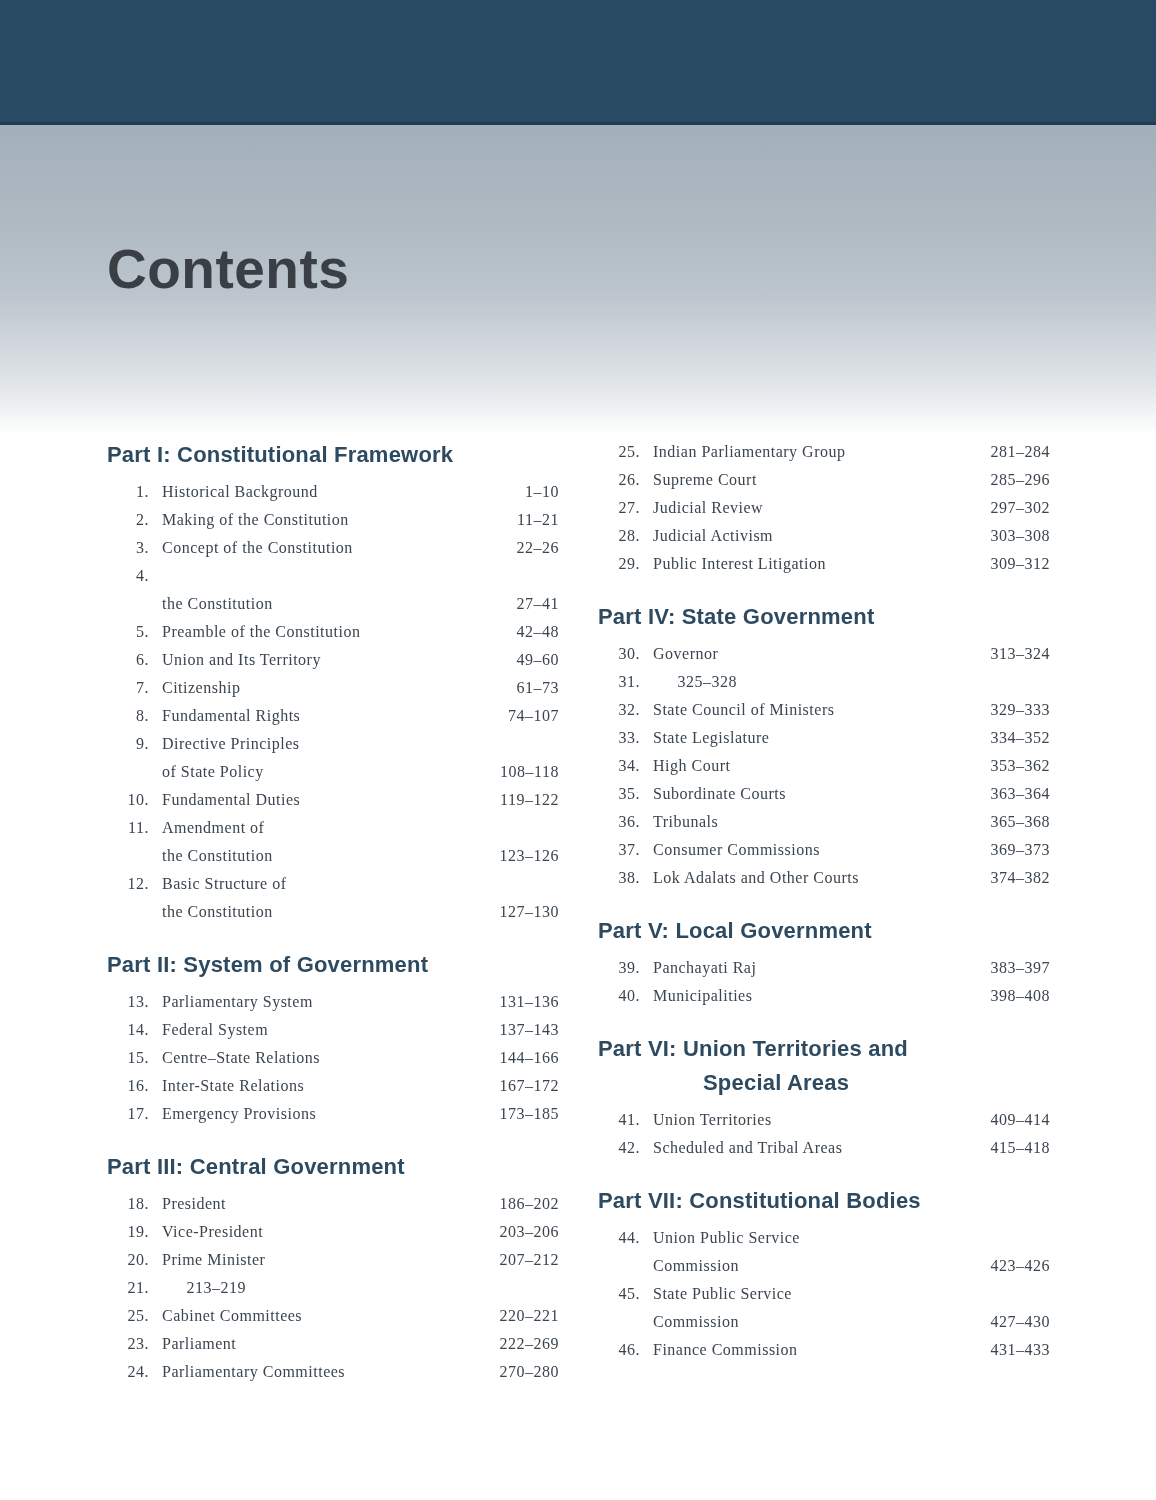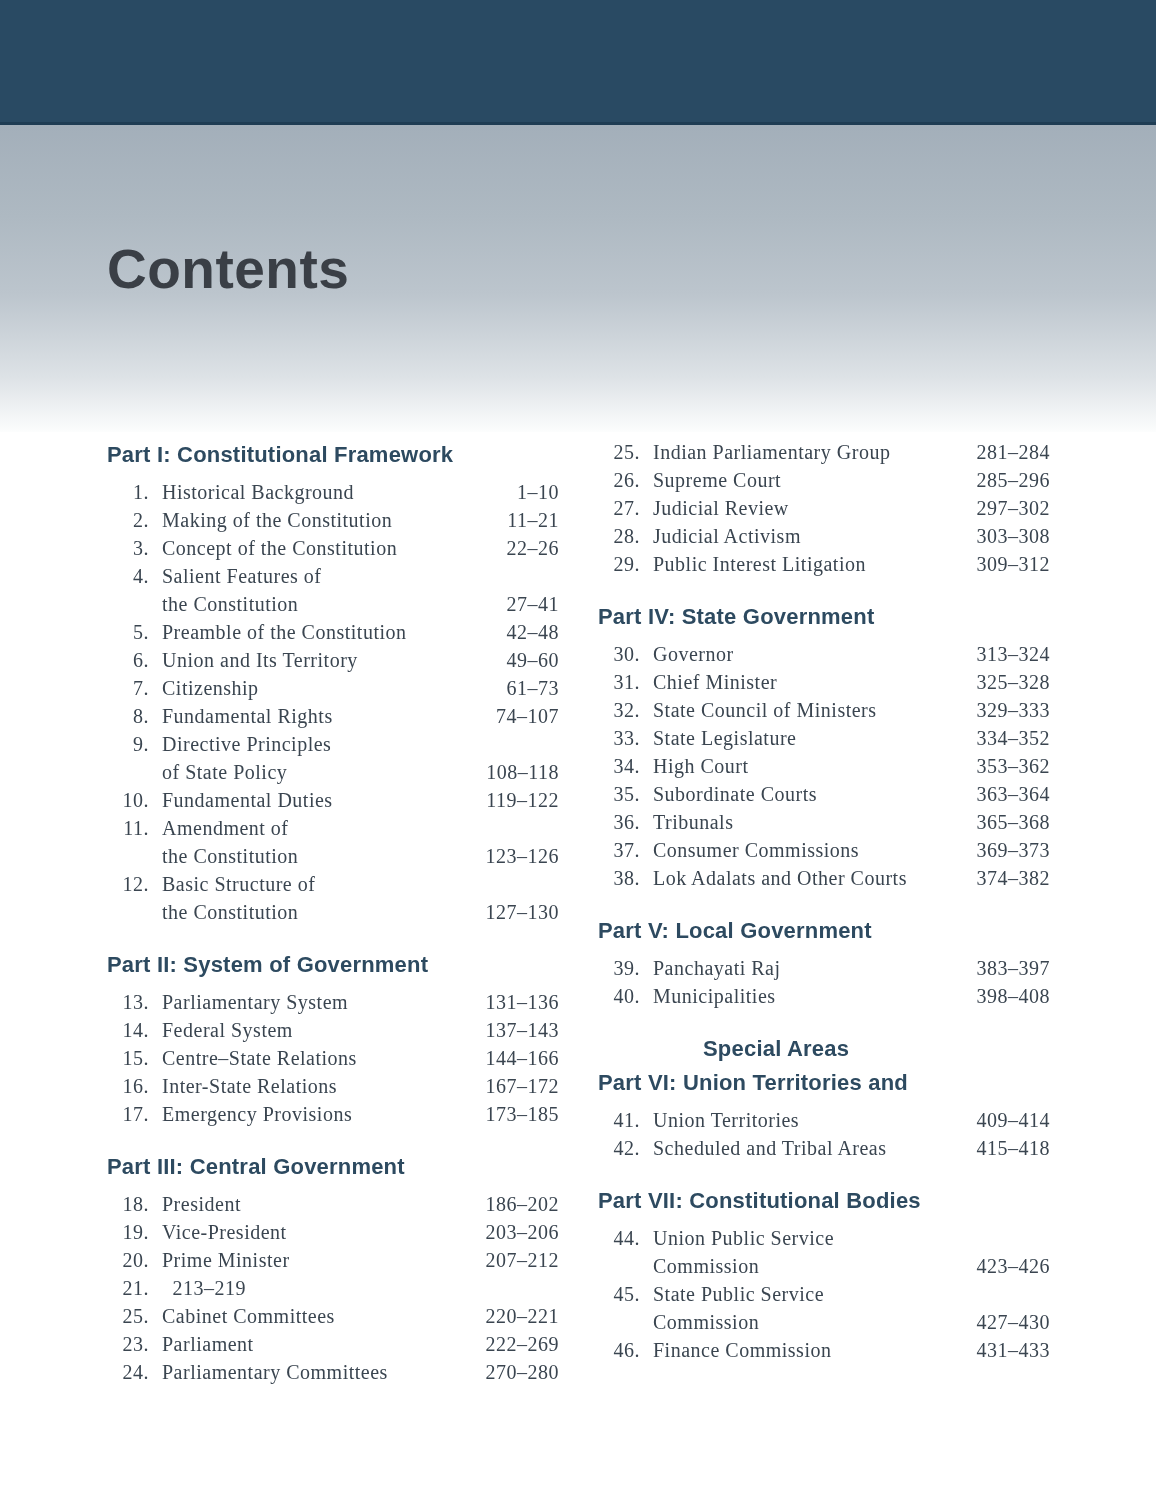--- a/index.html
+++ b/index.html
@@ -54,21 +54,21 @@
     letter-spacing: 0.2px;
     color: #2d4a60;
   }
   .toc-col .section:first-child .part-heading { margin-top: 0; }
   .part-heading .h-line { display: block; }
   .part-heading .h-line2 { margin-left: 105px; }
   .entry { color: #3a4550; }
   .entry-line {
     display: flex;
     align-items: baseline;
-    font-size: 20px;
+    font-size: 16px;
     line-height: 28px;
     letter-spacing: 0.5px;
   }
   .entry-num {
     flex: 0 0 42px;
     text-align: right;
     padding-right: 13px;
     box-sizing: content-box;
   }
   .entry-title { flex: 1 1 auto; white-space: nowrap; }
@@ -110,21 +110,20 @@
         <div class="entry">
           <div class="entry-line">
             <span class="entry-num">3.</span>
             <span class="entry-title">Concept of the Constitution</span>
             <span class="entry-pages">22–26</span>
           </div>
         </div>
         <div class="entry">
           <div class="entry-line">
             <span class="entry-num">4.</span>
-            <span class="entry-title">Salient Features of</span>
             <span class="entry-pages"></span>
           </div>
           <div class="entry-line">
             <span class="entry-num"></span>
             <span class="entry-title">the Constitution</span>
             <span class="entry-pages">27–41</span>
           </div>
         </div>
         <div class="entry">
           <div class="entry-line">
@@ -337,21 +336,20 @@
         <div class="entry">
           <div class="entry-line">
             <span class="entry-num">30.</span>
             <span class="entry-title">Governor</span>
             <span class="entry-pages">313–324</span>
           </div>
         </div>
         <div class="entry">
           <div class="entry-line">
             <span class="entry-num">31.</span>
-            <span class="entry-title">Chief Minister</span>
             <span class="entry-pages">325–328</span>
           </div>
         </div>
         <div class="entry">
           <div class="entry-line">
             <span class="entry-num">32.</span>
             <span class="entry-title">State Council of Ministers</span>
             <span class="entry-pages">329–333</span>
           </div>
         </div>
@@ -412,22 +410,22 @@
         <div class="entry">
           <div class="entry-line">
             <span class="entry-num">40.</span>
             <span class="entry-title">Municipalities</span>
             <span class="entry-pages">398–408</span>
           </div>
         </div>
       </div>
       <div class="section">
         <h2 class="part-heading">
+          <span class="h-line">Part VI: Union Territories and</span>
           <span class="h-line h-line2">Special Areas</span>
-          <span class="h-line">Part VI: Union Territories and</span>
         </h2>
         <div class="entry">
           <div class="entry-line">
             <span class="entry-num">41.</span>
             <span class="entry-title">Union Territories</span>
             <span class="entry-pages">409–414</span>
           </div>
         </div>
         <div class="entry">
           <div class="entry-line">

